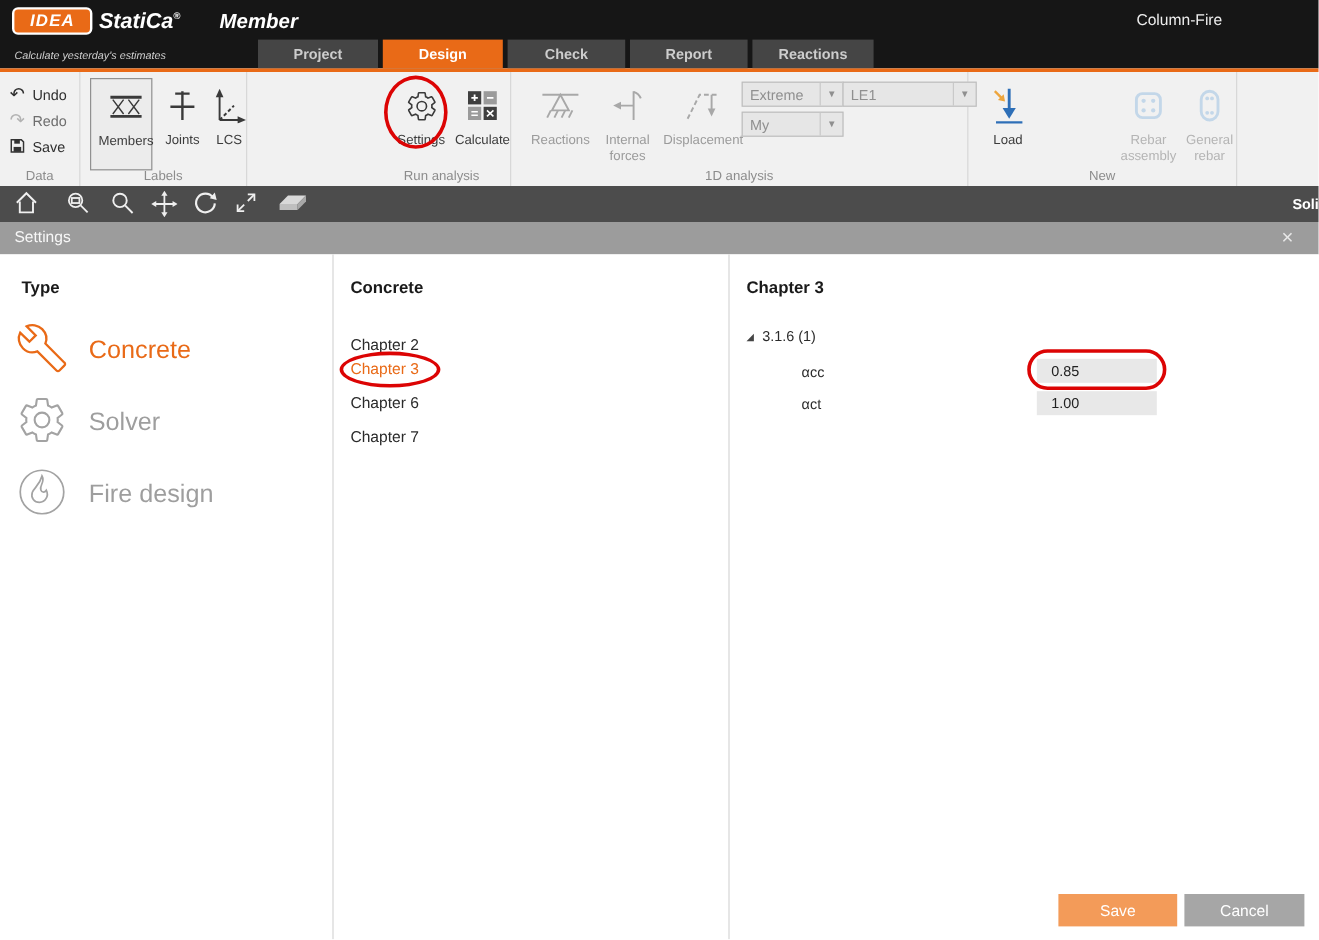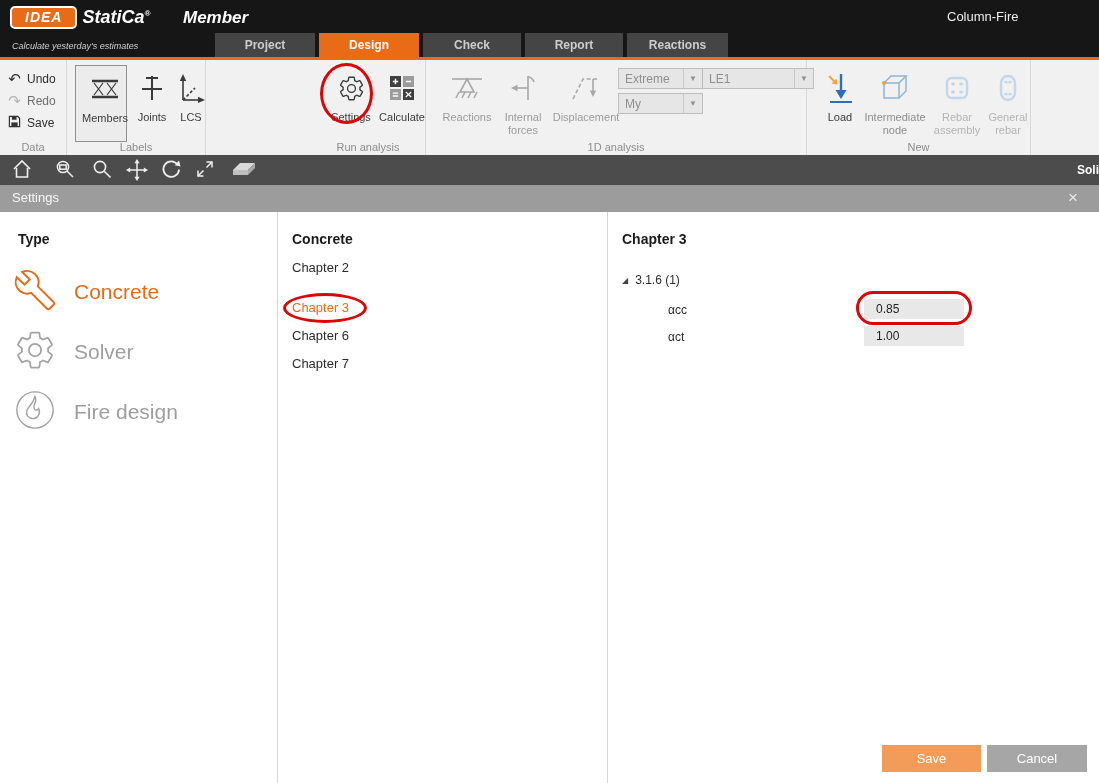--- a/index.html
+++ b/index.html
@@ -241,33 +241,20 @@
             <svg width="26" height="32" viewBox="0 0 26 32">
               <path d="M14 2 V19" stroke="#2e6fb7" stroke-width="2.4" fill="none"></path>
               <polygon points="14,27 8.5,18 19.5,18" fill="#2e6fb7"></polygon>
               <path d="M3 30 H25" stroke="#2e6fb7" stroke-width="2"></path>
               <path d="M2 4 L8 10" stroke="#eda53d" stroke-width="2"></path>
               <polygon points="10.5,12.5 4.6,11.4 9.4,6.6" fill="#eda53d"></polygon>
             </svg>
           </span>
         <span class="big-label">Load</span>
       </div>
-      <div class="big-btn" style="left:50px;width:68px">
-        <span class="icon-box">
-            <svg width="30" height="30" viewBox="0 0 30 30">
-              <g stroke="#8fb4d6" stroke-width="1.5" fill="none">
-                <rect x="4" y="10" width="15" height="15"></rect>
-                <path d="M4 10 L11 3 H26 L19 10"></path>
-                <path d="M26 3 V18 L19 25"></path>
-              </g>
-              <circle cx="4" cy="10" r="2" fill="#e8a13c"></circle>
-            </svg>
-          </span>
-        <span class="big-label" style="color:#8e8e8e">Intermediate node</span>
-      </div>
       <div class="big-btn faded" style="left:120px;width:52px">
         <span class="icon-box">
             <svg width="30" height="30" viewBox="0 0 30 30">
               <rect x="5" y="5" width="20" height="20" rx="5" fill="none" stroke="#c3d7e9" stroke-width="2.4"></rect>
               <circle cx="11" cy="11" r="1.8" fill="#c3d7e9"></circle>
               <circle cx="19" cy="11" r="1.8" fill="#c3d7e9"></circle>
               <circle cx="11" cy="19" r="1.8" fill="#c3d7e9"></circle>
               <circle cx="19" cy="19" r="1.8" fill="#c3d7e9"></circle>
             </svg>
           </span>
@@ -365,21 +352,21 @@
       <span><svg width="42" height="42" viewBox="0 0 44 44">
             <circle cx="22" cy="22" r="19" fill="none" stroke="#a3a3a3" stroke-width="1.5"></circle>
             <path d="M22 8 c3 5.5 -2.5 8 -1 12.2 c0.9 2.5 3.5 2.4 4.8 0.3 c2.5 4.9 -1 10.5 -6 10.5 c-4.5 0 -7.8 -3.9 -6.3 -8.6 c1.2 -3.8 6.4 -6.2 8.5 -14.4 z" fill="none" stroke="#a3a3a3" stroke-width="1.5"></path>
           </svg></span>
       <span class="type-label gray">Fire design</span>
     </div>
 
     <div class="vdiv" style="left:277px"></div>
 
     <div class="col-header" style="left:292px;top:19px">Concrete</div>
-    <div class="chapter-item" style="top:48px">Chapter 2</div>
+    <div class="chapter-item" style="top:68px">Chapter 2</div>
     <div class="chapter-item selected" style="top:88px">Chapter 3</div>
     <div class="chapter-item" style="top:116px">Chapter 6</div>
     <div class="chapter-item" style="top:144px">Chapter 7</div>
 
     <div class="vdiv" style="left:607px"></div>
 
     <div class="col-header" style="left:622px;top:19px">Chapter 3</div>
     <div class="tree-row" style="left:622px;top:61px">
       <span class="tree-expander">◢</span>
       <span class="tree-text">3.1.6 (1)</span>

